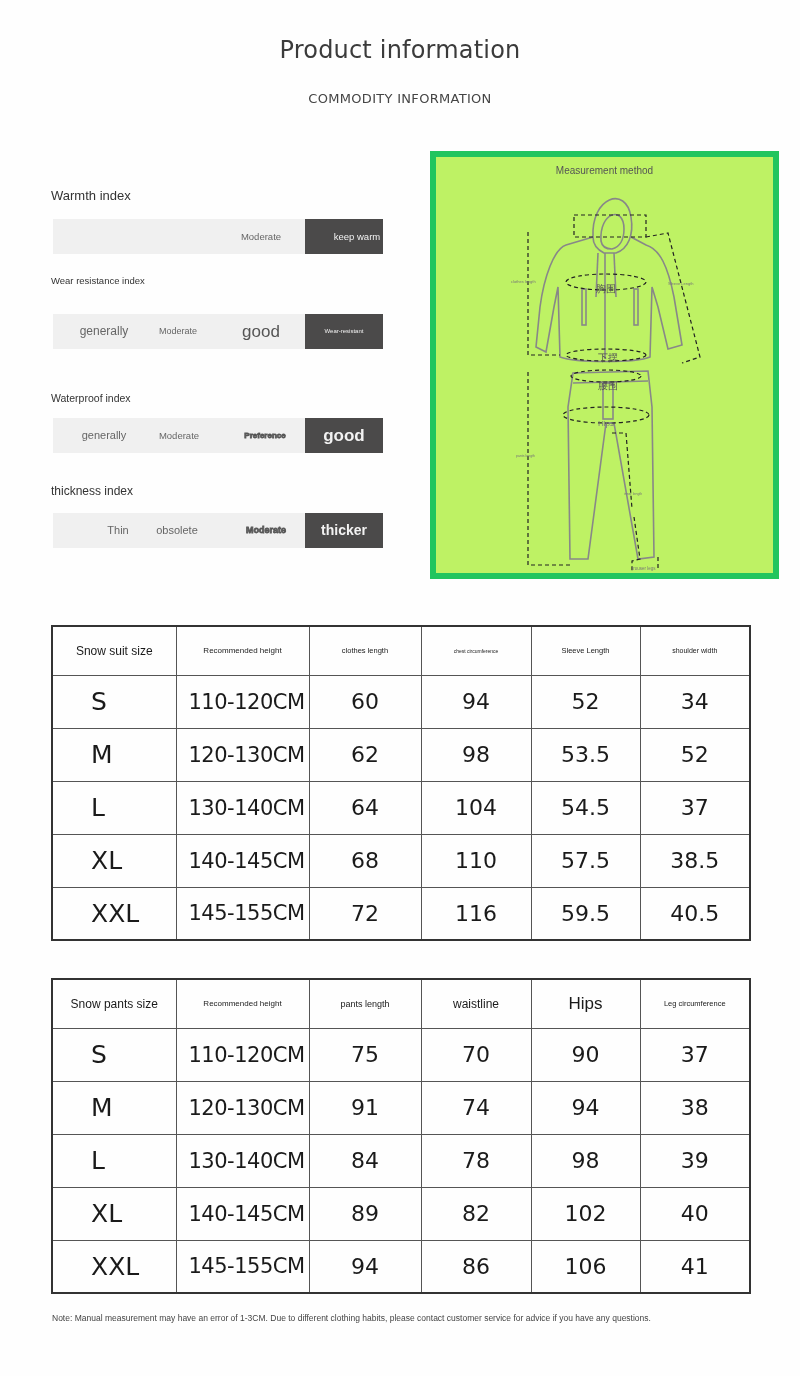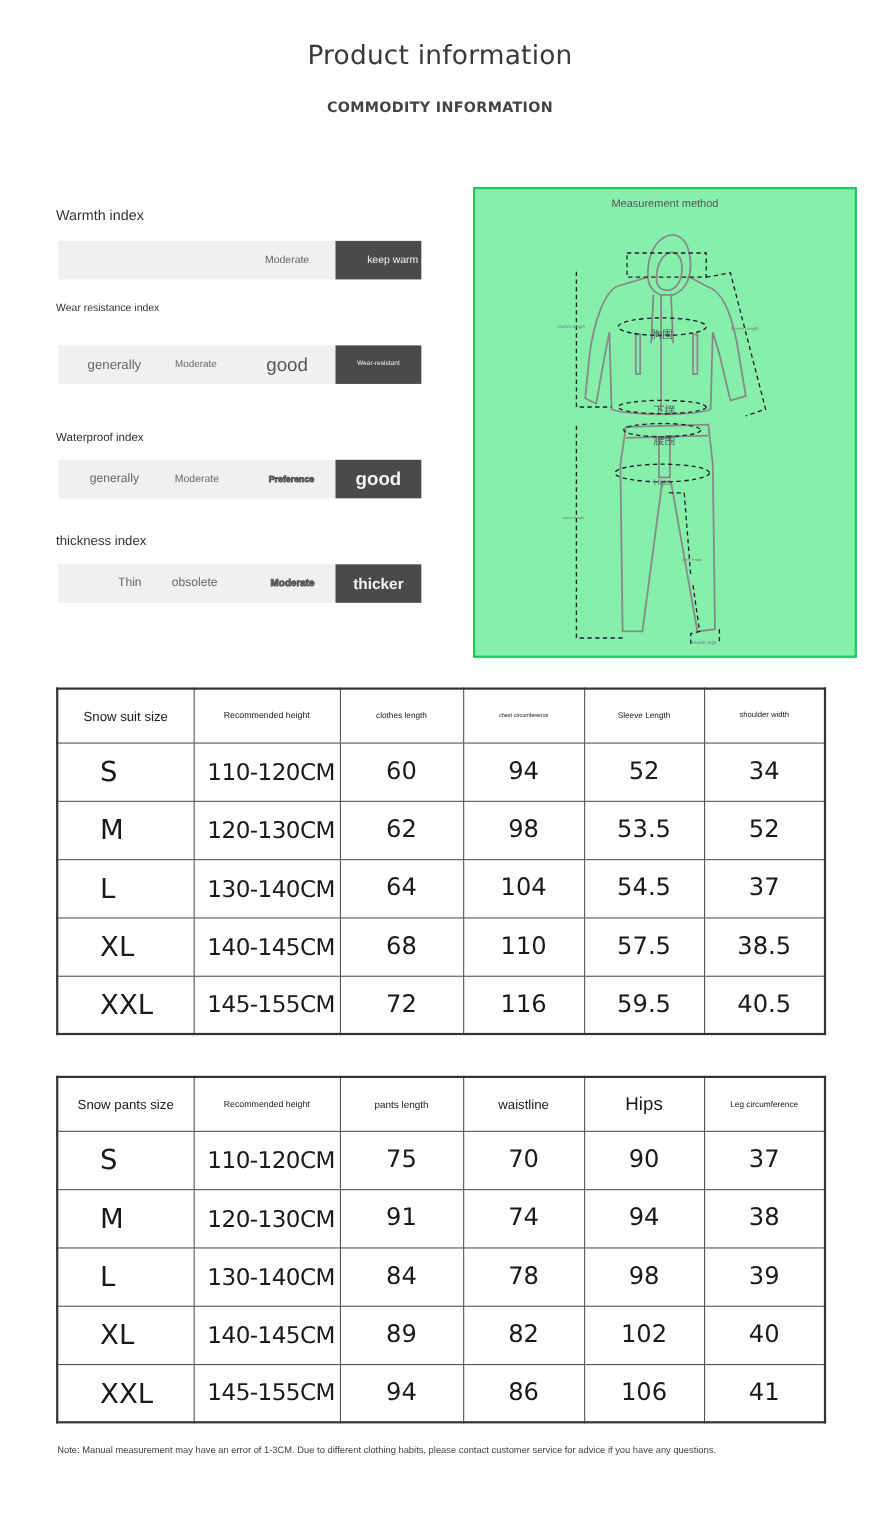--- a/index.html
+++ b/index.html
@@ -1,30 +1,30 @@
 <!DOCTYPE html>
 <html><head>
 <meta charset="utf-8">
 <style>
   * { box-sizing: border-box; margin: 0; padding: 0; }
   html, body { width: 800px; height: 1376px; background: #fefefe; overflow: hidden; }
   body { position: relative; font-family: "DejaVu Sans", sans-serif; color: #333; }
 
   .title { position: absolute; top: 36px; left: 0; width: 800px; text-align: center; font-size: 24px; color: #3b3b3b; letter-spacing: 0.2px; }
-  .subtitle { position: absolute; top: 91px; left: 0; width: 800px; text-align: center; font-size: 13px; color: #444; font-weight: bold; letter-spacing: 0.3px; }
+  .subtitle { position: absolute; top: 91px; left: 0; width: 800px; text-align: center; font-size: 13px; color: #444; font-weight: normal; letter-spacing: 0.3px; }
 
   .left-bg { position: absolute; top: 143px; left: 0; width: 412px; height: 432px; background: #fefefe; }
 
   .idx-label { position: absolute; left: 51px; font-family: "Liberation Sans", sans-serif; color: #333; }
   .idx-bar { position: absolute; left: 53px; width: 330px; height: 35px; background: #f0f0f0; }
   .idx-bar .cell { position: absolute; top: 0; height: 35px; line-height: 35px; text-align: center; color: #666; font-family: "Liberation Sans", sans-serif; white-space: nowrap; }
   .idx-bar .dark { position: absolute; right: 0; top: 0; width: 78px; height: 35px; background: #4b4a4a; color: #f2f2f2; text-align: center; line-height: 35px; font-family: "Liberation Sans", sans-serif; }
   .outlined { color: #f0f0f0; -webkit-text-stroke: 0.8px #555; font-weight: bold; }
 
-  .diagram { position: absolute; left: 430px; top: 170px; width: 349px; height: 428px; border: 2px solid #22c55e; background: #86efac; }
+  .diagram { position: absolute; left: 430px; top: 151px; width: 349px; height: 428px; border: 6px solid #22c55e; background: #bef264; }
   .diagram .dtitle { position: absolute; top: 8px; left: 0; width: 100%; text-align: center; font-size: 10px; color: #555; font-family: "Liberation Sans", sans-serif; }
 
   table.size { position: absolute; left: 51px; width: 698px; border-collapse: collapse; table-layout: fixed; }
   table.size td, table.size th { border: 1px solid #555; text-align: center; vertical-align: middle; font-weight: normal; color: #1a1a1a; }
   table.size { border: 2px solid #333; }
   table.size th { height: 49px; font-family: "Liberation Sans", sans-serif; }
   table.size td { height: 53px; font-family: "DejaVu Sans", sans-serif; font-size: 22px; }
   table.size td.sz { text-align: left; padding-left: 38px; font-size: 25px; }
   table.size td.rh { text-align: left; padding-left: 12px; font-size: 21px; letter-spacing: -0.5px; }
 

